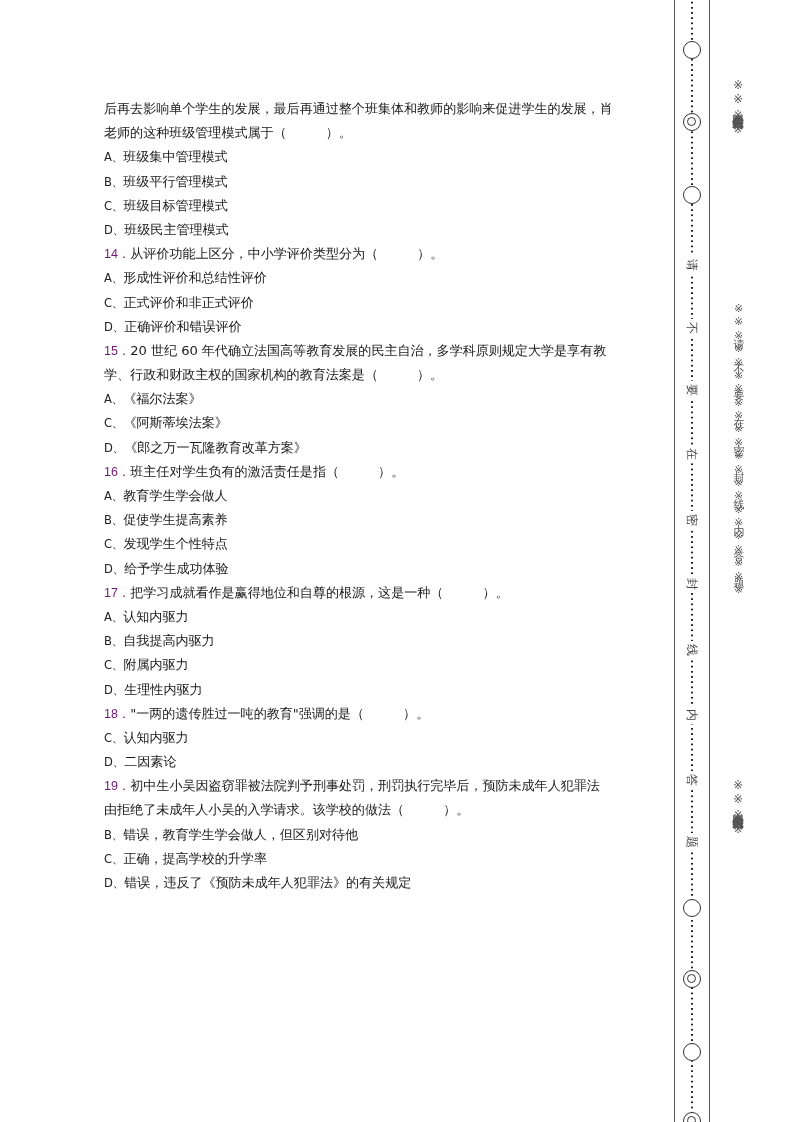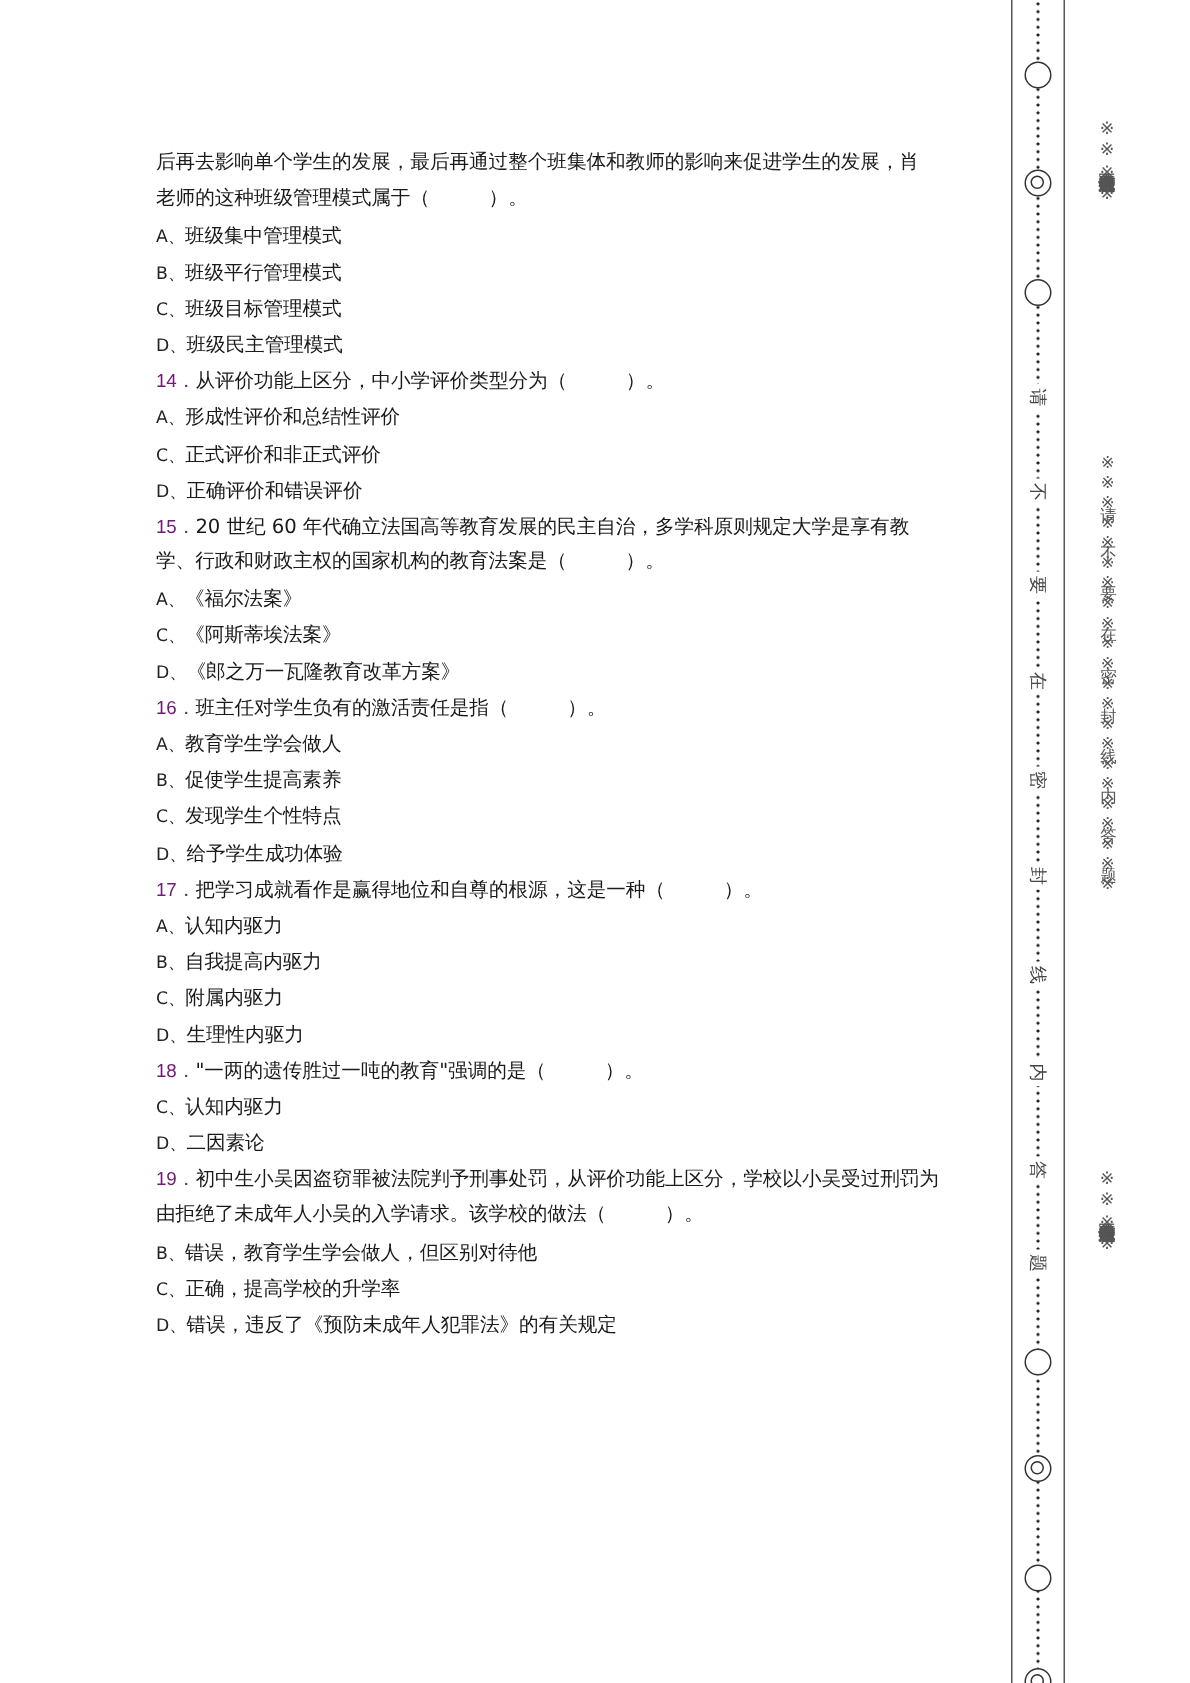--- a/index.html
+++ b/index.html
@@ -135,21 +135,21 @@
   <div class="line"><span class="num">17．</span><span>把学习成就看作是赢得地位和自尊的根源，这是一种（　　　）。</span></div>
   <div class="line"><span class="opt">A、</span><span>认知内驱力</span></div>
   <div class="line"><span class="opt">B、</span><span>自我提高内驱力</span></div>
   <div class="line"><span class="opt">C、</span><span>附属内驱力</span></div>
   <div class="line"><span class="opt">D、</span><span>生理性内驱力</span></div>
 
   <div class="line"><span class="num">18．</span><span>"一两的遗传胜过一吨的教育"强调的是（　　　）。</span></div>
   <div class="line"><span class="opt">C、</span><span>认知内驱力</span></div>
   <div class="line"><span class="opt">D、</span><span>二因素论</span></div>
 
-  <div class="line"><span class="num">19．</span><span>初中生小吴因盗窃罪被法院判予刑事处罚，从评价功能上区分，学校以小吴受过刑罚为</span></div>
+  <div class="line"><span class="num">19．</span><span>初中生小吴因盗窃罪被法院判予刑事处罚，刑罚执行完毕后，预防未成年人犯罪法</span></div>
   <div class="line">由拒绝了未成年人小吴的入学请求。该学校的做法（　　　）。</div>
   <div class="line"><span class="opt">B、</span><span>错误，教育学生学会做人，但区别对待他</span></div>
   <div class="line"><span class="opt">C、</span><span>正确，提高学校的升学率</span></div>
   <div class="line"><span class="opt">D、</span><span>错误，违反了《预防未成年人犯罪法》的有关规定</span></div>
 </div>
 
 <div class="margin-box"></div>
 <div class="dots" style="top:0; height:1122px;"></div>
 
 <div class="marker" style="top:41px;"></div>

